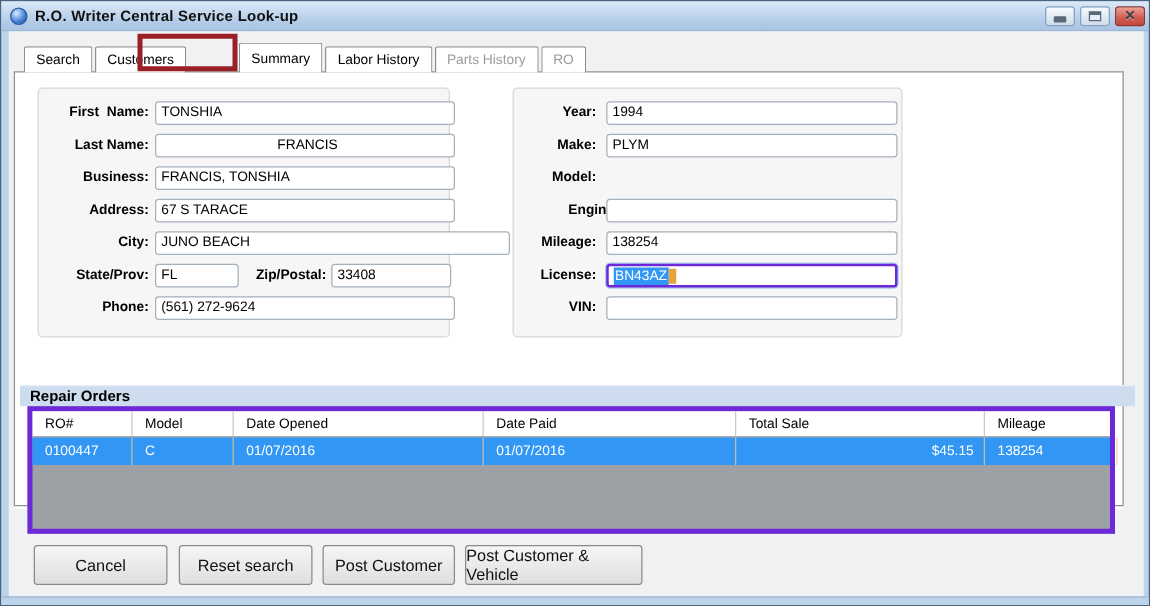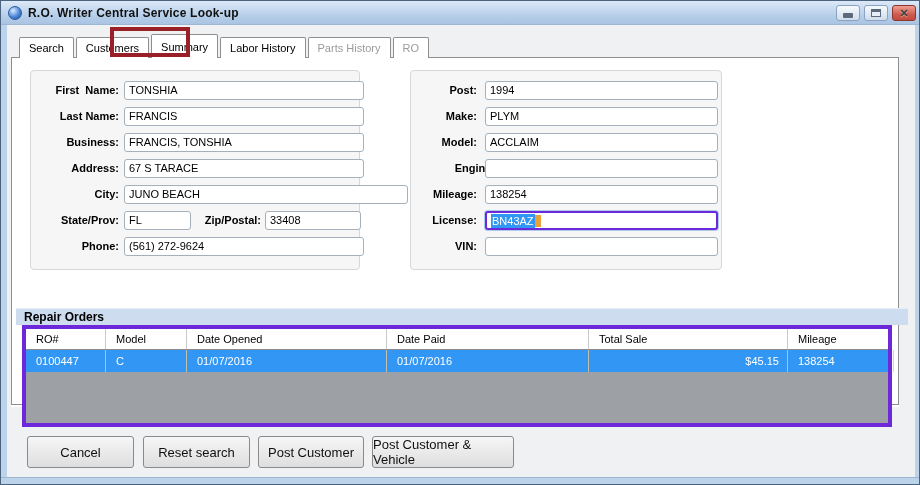--- a/index.html
+++ b/index.html
@@ -35,21 +35,21 @@
   #client { position:absolute; left:6px; top:24px; width:908px; height:454px; background:#f0f1f2; }
 
   
   #tabbar { position:absolute; left:12px; top:10px; height:23px; display:flex; align-items:flex-end; z-index:2; }
   .tab {
     height:21px; margin-top:2px; padding:0 9px; background:#fff;
     border:1px solid #8f8f8f; border-bottom:none; border-radius:2px 2px 0 0;
     font-size:11px; color:#000; display:flex; align-items:center; justify-content:center;
     margin-right:2px; position:relative;
   }
-  .tab.active { height:24px; margin-top:0; z-index:3; }
+  .tab.active { height:24px; margin-top:0; z-index:3;margin-left:40px; }
   .tab.disabled { color:#9b9b9b; }
   #annotation {
     position:absolute; left:103px; top:2px; width:80px; height:30px;
     border:4px solid #9a2028; z-index:6; pointer-events:none;
   }
 
   
   #page {
     position:absolute; left:4px; top:32px; width:888px; height:348px;
     background:#fff; border:1px solid #8f8f8f;
@@ -150,49 +150,48 @@
     </div>
     <div id="annotation"></div>
 
     <div id="page">
 
       <div class="groupbox" id="custbox">
         <span class="lbl" style="left:2px; top:13px; width:86px;">First  Name:</span>
         <div class="inp" style="left:93px; top:10px; width:240px;">TONSHIA</div>
 
         <span class="lbl" style="left:2px; top:39px; width:86px;">Last Name:</span>
-        <div class="inp" style="left:93px; top:36px; width:240px;">FRANCIS</div>
+        <div class="inp" style="left:93px; top:36px; width:240px;text-align:center;">FRANCIS</div>
 
         <span class="lbl" style="left:2px; top:65px; width:86px;">Business:</span>
         <div class="inp" style="left:93px; top:62px; width:240px;">FRANCIS, TONSHIA</div>
 
         <span class="lbl" style="left:2px; top:91px; width:86px;">Address:</span>
         <div class="inp" style="left:93px; top:88px; width:240px;">67 S TARACE</div>
 
         <span class="lbl" style="left:2px; top:117px; width:86px;">City:</span>
         <div class="inp" style="left:93px; top:114px; width:284px;">JUNO BEACH</div>
 
         <span class="lbl" style="left:2px; top:143px; width:86px;">State/Prov:</span>
         <div class="inp" style="left:93px; top:140px; width:67px;">FL</div>
         <span class="lbl" style="left:168px; top:143px; width:62px;">Zip/Postal:</span>
         <div class="inp" style="left:234px; top:140px; width:96px;">33408</div>
 
         <span class="lbl" style="left:2px; top:169px; width:86px;">Phone:</span>
         <div class="inp" style="left:93px; top:166px; width:240px;">(561) 272-9624</div>
       </div>
 
       <div class="groupbox" id="vehbox">
-        <span class="lbl" style="left:4px; top:13px; width:62px;">Post:</span>
+        <span class="lbl" style="left:4px; top:13px; width:62px;">Year:</span>
         <div class="inp" style="left:74px; top:10px; width:233px;">1994</div>
 
         <span class="lbl" style="left:4px; top:39px; width:62px;">Make:</span>
         <div class="inp" style="left:74px; top:36px; width:233px;">PLYM</div>
 
         <span class="lbl" style="left:4px; top:65px; width:62px;">Model:</span>
-        <div class="inp" style="left:74px; top:62px; width:233px;">ACCLAIM</div>
 
         <span class="lbl" style="left:22px; top:91px; width:62px;">Engine:</span>
         <div class="inp" style="left:74px; top:88px; width:233px;"></div>
 
         <span class="lbl" style="left:4px; top:117px; width:62px;">Mileage:</span>
         <div class="inp" style="left:74px; top:114px; width:233px;">138254</div>
 
         <span class="lbl" style="left:4px; top:143px; width:62px;">License:</span>
         <div class="inp focus" style="left:74px; top:140px; width:233px;"><span class="sel">BN43AZ</span><span class="caret"></span></div>
 

